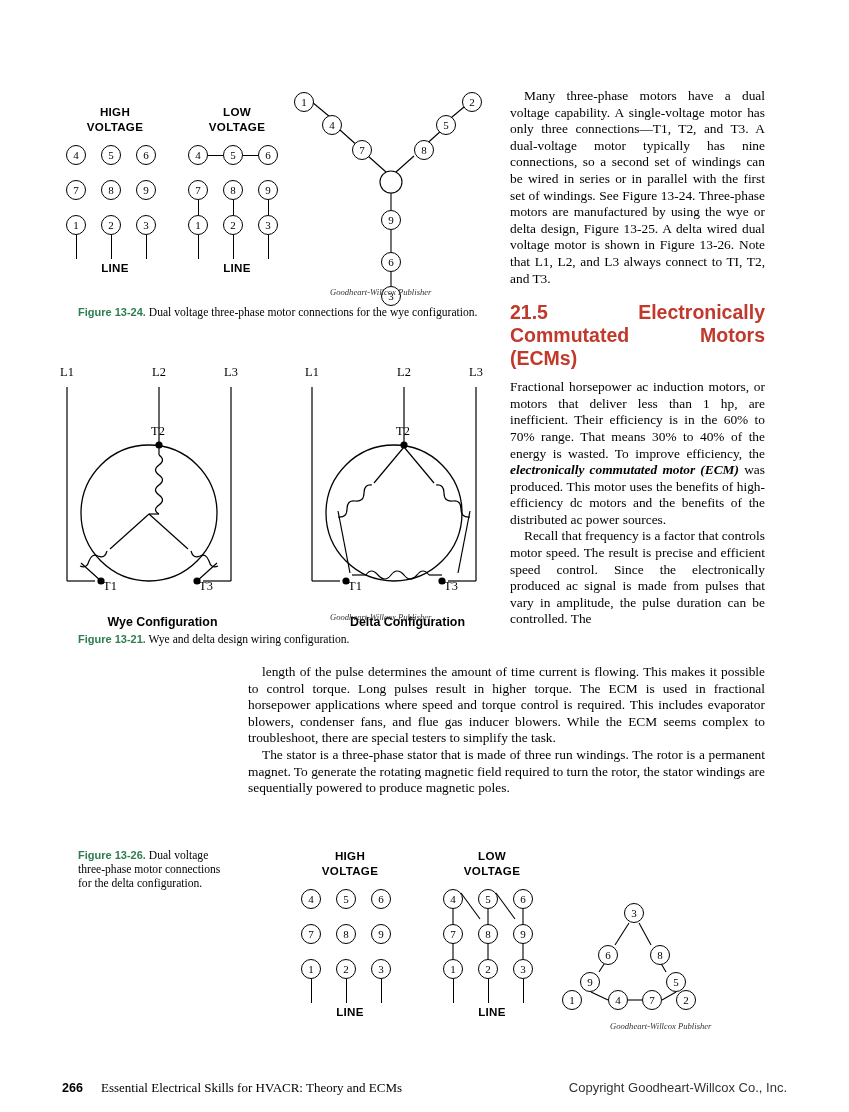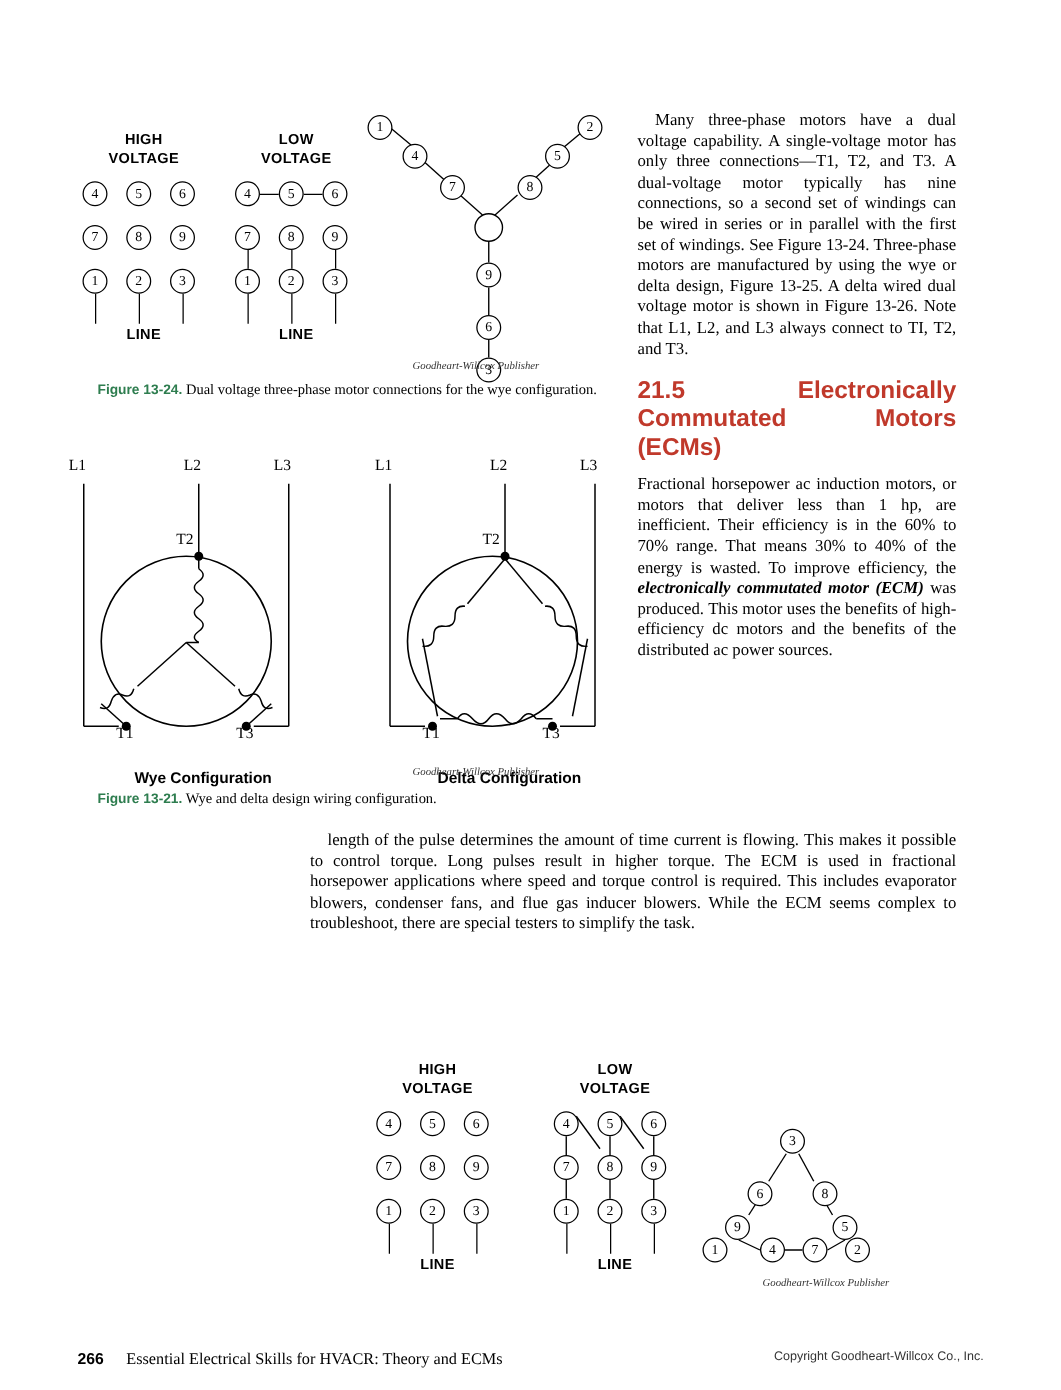--- a/index.html
+++ b/index.html
@@ -44,39 +44,39 @@
   .body-wide{
     position:absolute;left:248px;top:664px;width:517px;
     font-size:13.4px;line-height:16.6px;text-align:justify;
   }
   .body-wide p{margin:0;text-indent:14px;}
 
   
   .footer{position:absolute;left:62px;top:1078px;width:725px;}
   .pgnum{font-family:"Liberation Sans", sans-serif;font-weight:bold;font-size:12.6px;}
   .booktitle{font-size:13px;margin-left:18px;}
-  .copy{position:absolute;right:0;top:2px;font-family:"Liberation Sans", sans-serif;font-size:10px;color:#333;}
+  .copy{position:absolute;right:0;top:2px;font-family:"Liberation Sans", sans-serif;font-size:13px;color:#333;}
 
   
   .diag{position:absolute;}
   .node{
     position:absolute;width:20px;height:20px;border-radius:50%;
     border:1px solid #000;background:#fff;
     font-family:"Liberation Serif", serif;font-size:11px;
     text-align:center;line-height:19px;box-sizing:border-box;
   }
   .lead{position:absolute;background:#000;width:1px;}
   .leadh{position:absolute;background:#000;height:1px;}
   .lbl-s{
     position:absolute;font-family:"Liberation Sans", sans-serif;
     font-size:11.6px;font-weight:bold;text-align:center;letter-spacing:.3px;
   }
   .lbl-ser{
     position:absolute;font-family:"Liberation Serif", serif;
-    font-size:12.4px;
+    font-size:12.4px;text-align:center;
   }
   .cfg-lbl{
     position:absolute;font-family:"Liberation Sans", sans-serif;
     font-size:12.4px;font-weight:bold;text-align:center;
   }
 </style>
 </head>
 <body>
 
 <div class="page">
@@ -229,26 +229,31 @@
   <div class="fig-cap" style="position:absolute;left:62px;top:632px;width:420px;">
     <span class="lbl">Figure 13-21.</span><span> Wye and delta design wiring configuration.</span>
   </div>
 
   <div class="col-right">
     <p><span>Many three-phase motors have a dual voltage capability. A single-voltage motor has only three connections—T1, T2, and T3. A dual-voltage motor typically has nine connections, so a second set of windings can be wired in series or in parallel with the first set of windings. See </span><b>Figure 13-24</b><span>. Three-phase motors are manufactured by using the wye or delta design, </span><b>Figure 13-25</b><span>. A delta wired dual voltage motor is shown in </span><b>Figure 13-26</b><span>. Note that L1, L2, and L3 always connect to TI, T2, and T3.</span></p>
 
     <div class="sec-head">21.5 Electronically Commutated Motors (ECMs)</div>
 
     <p class="noindent"><span>Fractional horsepower ac induction motors, or motors that deliver less than 1 hp, are inefficient. Their efficiency is in the 60% to 70% range. That means 30% to 40% of the energy is wasted. To improve efficiency, the </span><span class="bi">electronically commutated motor (ECM)</span><span> was produced. This motor uses the benefits of high-efficiency dc motors and the benefits of the distributed ac power sources.</span></p>
+    <p>Recall that frequency is a factor that controls motor speed. The result is precise and efficient speed control. Since the electronically produced ac signal is made from pulses that vary in amplitude, the pulse duration can be controlled. The</p>
   </div>
 
   <div class="body-wide">
     <p class="noindent">length of the pulse determines the amount of time current is flowing. This makes it possible to control torque. Long pulses result in higher torque. The ECM is used in fractional horsepower applications where speed and torque control is required. This includes evaporator blowers, condenser fans, and flue gas inducer blowers. While the ECM seems complex to troubleshoot, there are special testers to simplify the task.</p>
-  </div>
-
+    <p>The stator is a three-phase stator that is made of three run windings. The rotor is a permanent magnet. To generate the rotating magnetic field required to turn the rotor, the stator windings are sequentially powered to produce magnetic poles.</p>
+  </div>
+
+  <div class="fig-cap" style="position:absolute;left:62px;top:848px;width:148px;">
+    <span class="lbl">Figure 13-26.</span><span> Dual voltage three-phase motor connections for the delta configuration.</span>
+  </div>
 
   <div class="diag" style="left:295px;top:848px;width:110px;height:170px;">
     <div class="lbl-s" style="left:0;top:0;width:110px;line-height:15px;">HIGH<br>VOLTAGE</div>
     <div class="node" style="left:6px;top:41px;">4</div>
     <div class="node" style="left:41px;top:41px;">5</div>
     <div class="node" style="left:76px;top:41px;">6</div>
     <div class="node" style="left:6px;top:76px;">7</div>
     <div class="node" style="left:41px;top:76px;">8</div>
     <div class="node" style="left:76px;top:76px;">9</div>
     <div class="node" style="left:6px;top:111px;">1</div>

